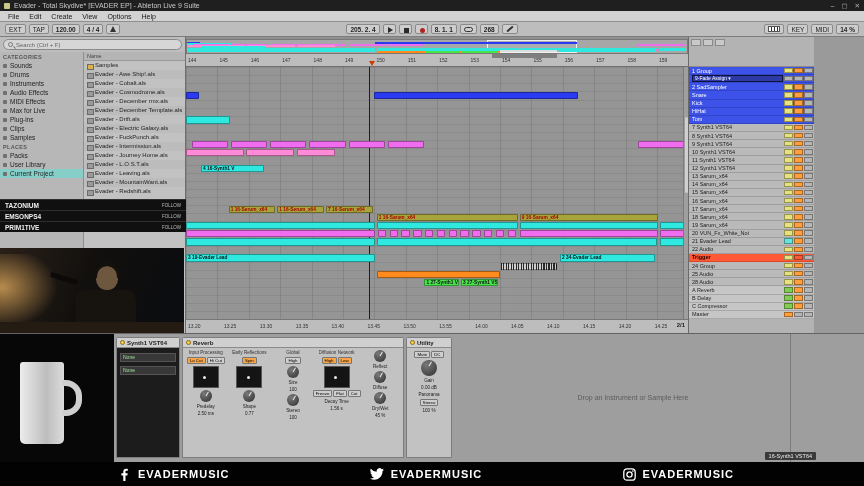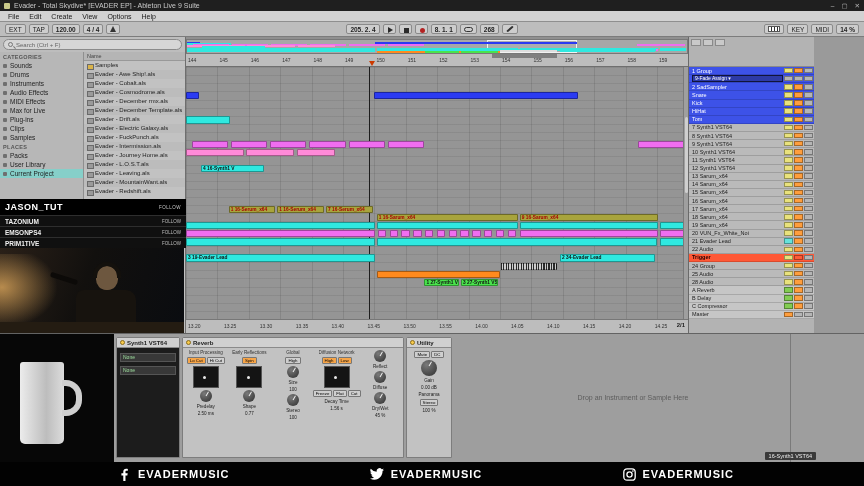--- a/index.html
+++ b/index.html
@@ -791,24 +791,20 @@
       <svg width="13" height="13" viewBox="0 0 16 16">
           <rect x="1" y="1" width="14" height="14" rx="4" fill="none" stroke="#fff" stroke-width="1.6"></rect>
           <circle cx="8" cy="8" r="3.2" fill="none" stroke="#fff" stroke-width="1.6"></circle>
           <circle cx="12.2" cy="3.8" r="1" fill="#fff"></circle>
         </svg>
       <span class="shandle">EVADERMUSIC</span>
     </div>
   </div>
 
   <div class="followers">
-    <div class="feat">
-      <span class="featname">JASON_TUT</span>
-      <span class="featfollow">FOLLOW</span>
-    </div>
     <div id="followers-list">
         <div class="frow">
           <div class="fname">TAZONIUM</div>
           <div class="ffollow">FOLLOW</div>
         </div>
         <div class="frow">
           <div class="fname">EMSONPS4</div>
           <div class="ffollow">FOLLOW</div>
         </div>
         <div class="frow">

